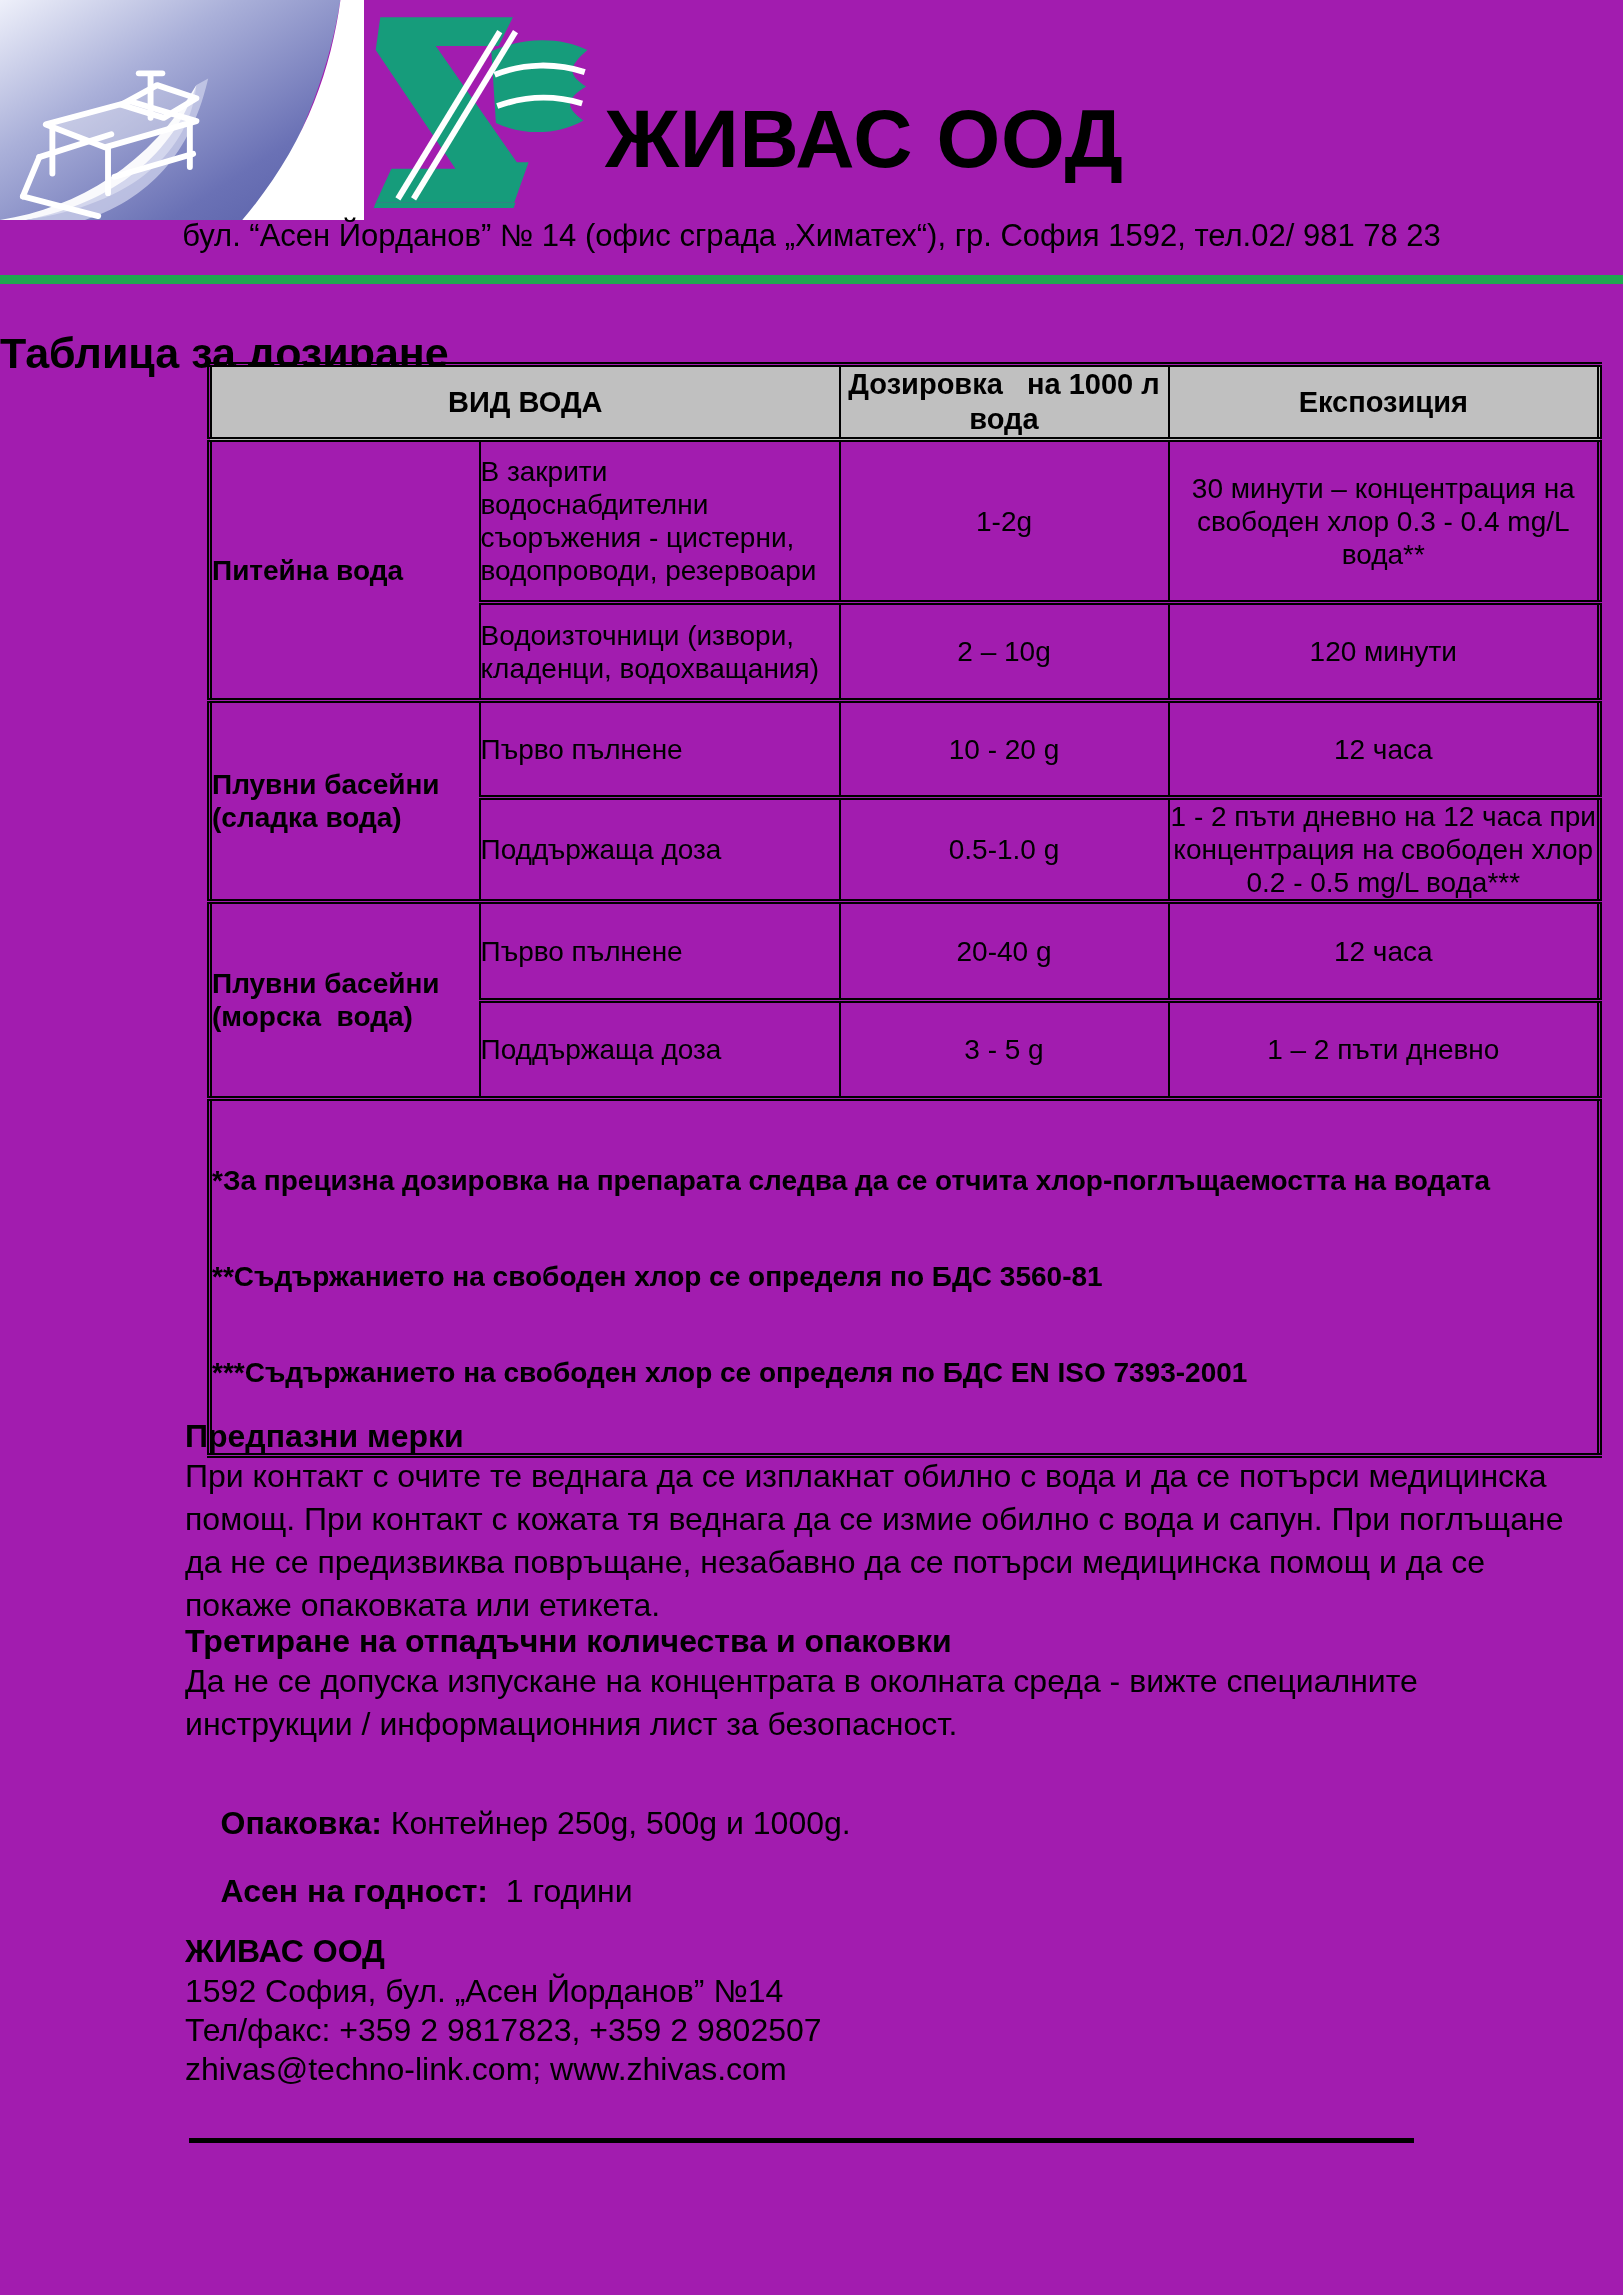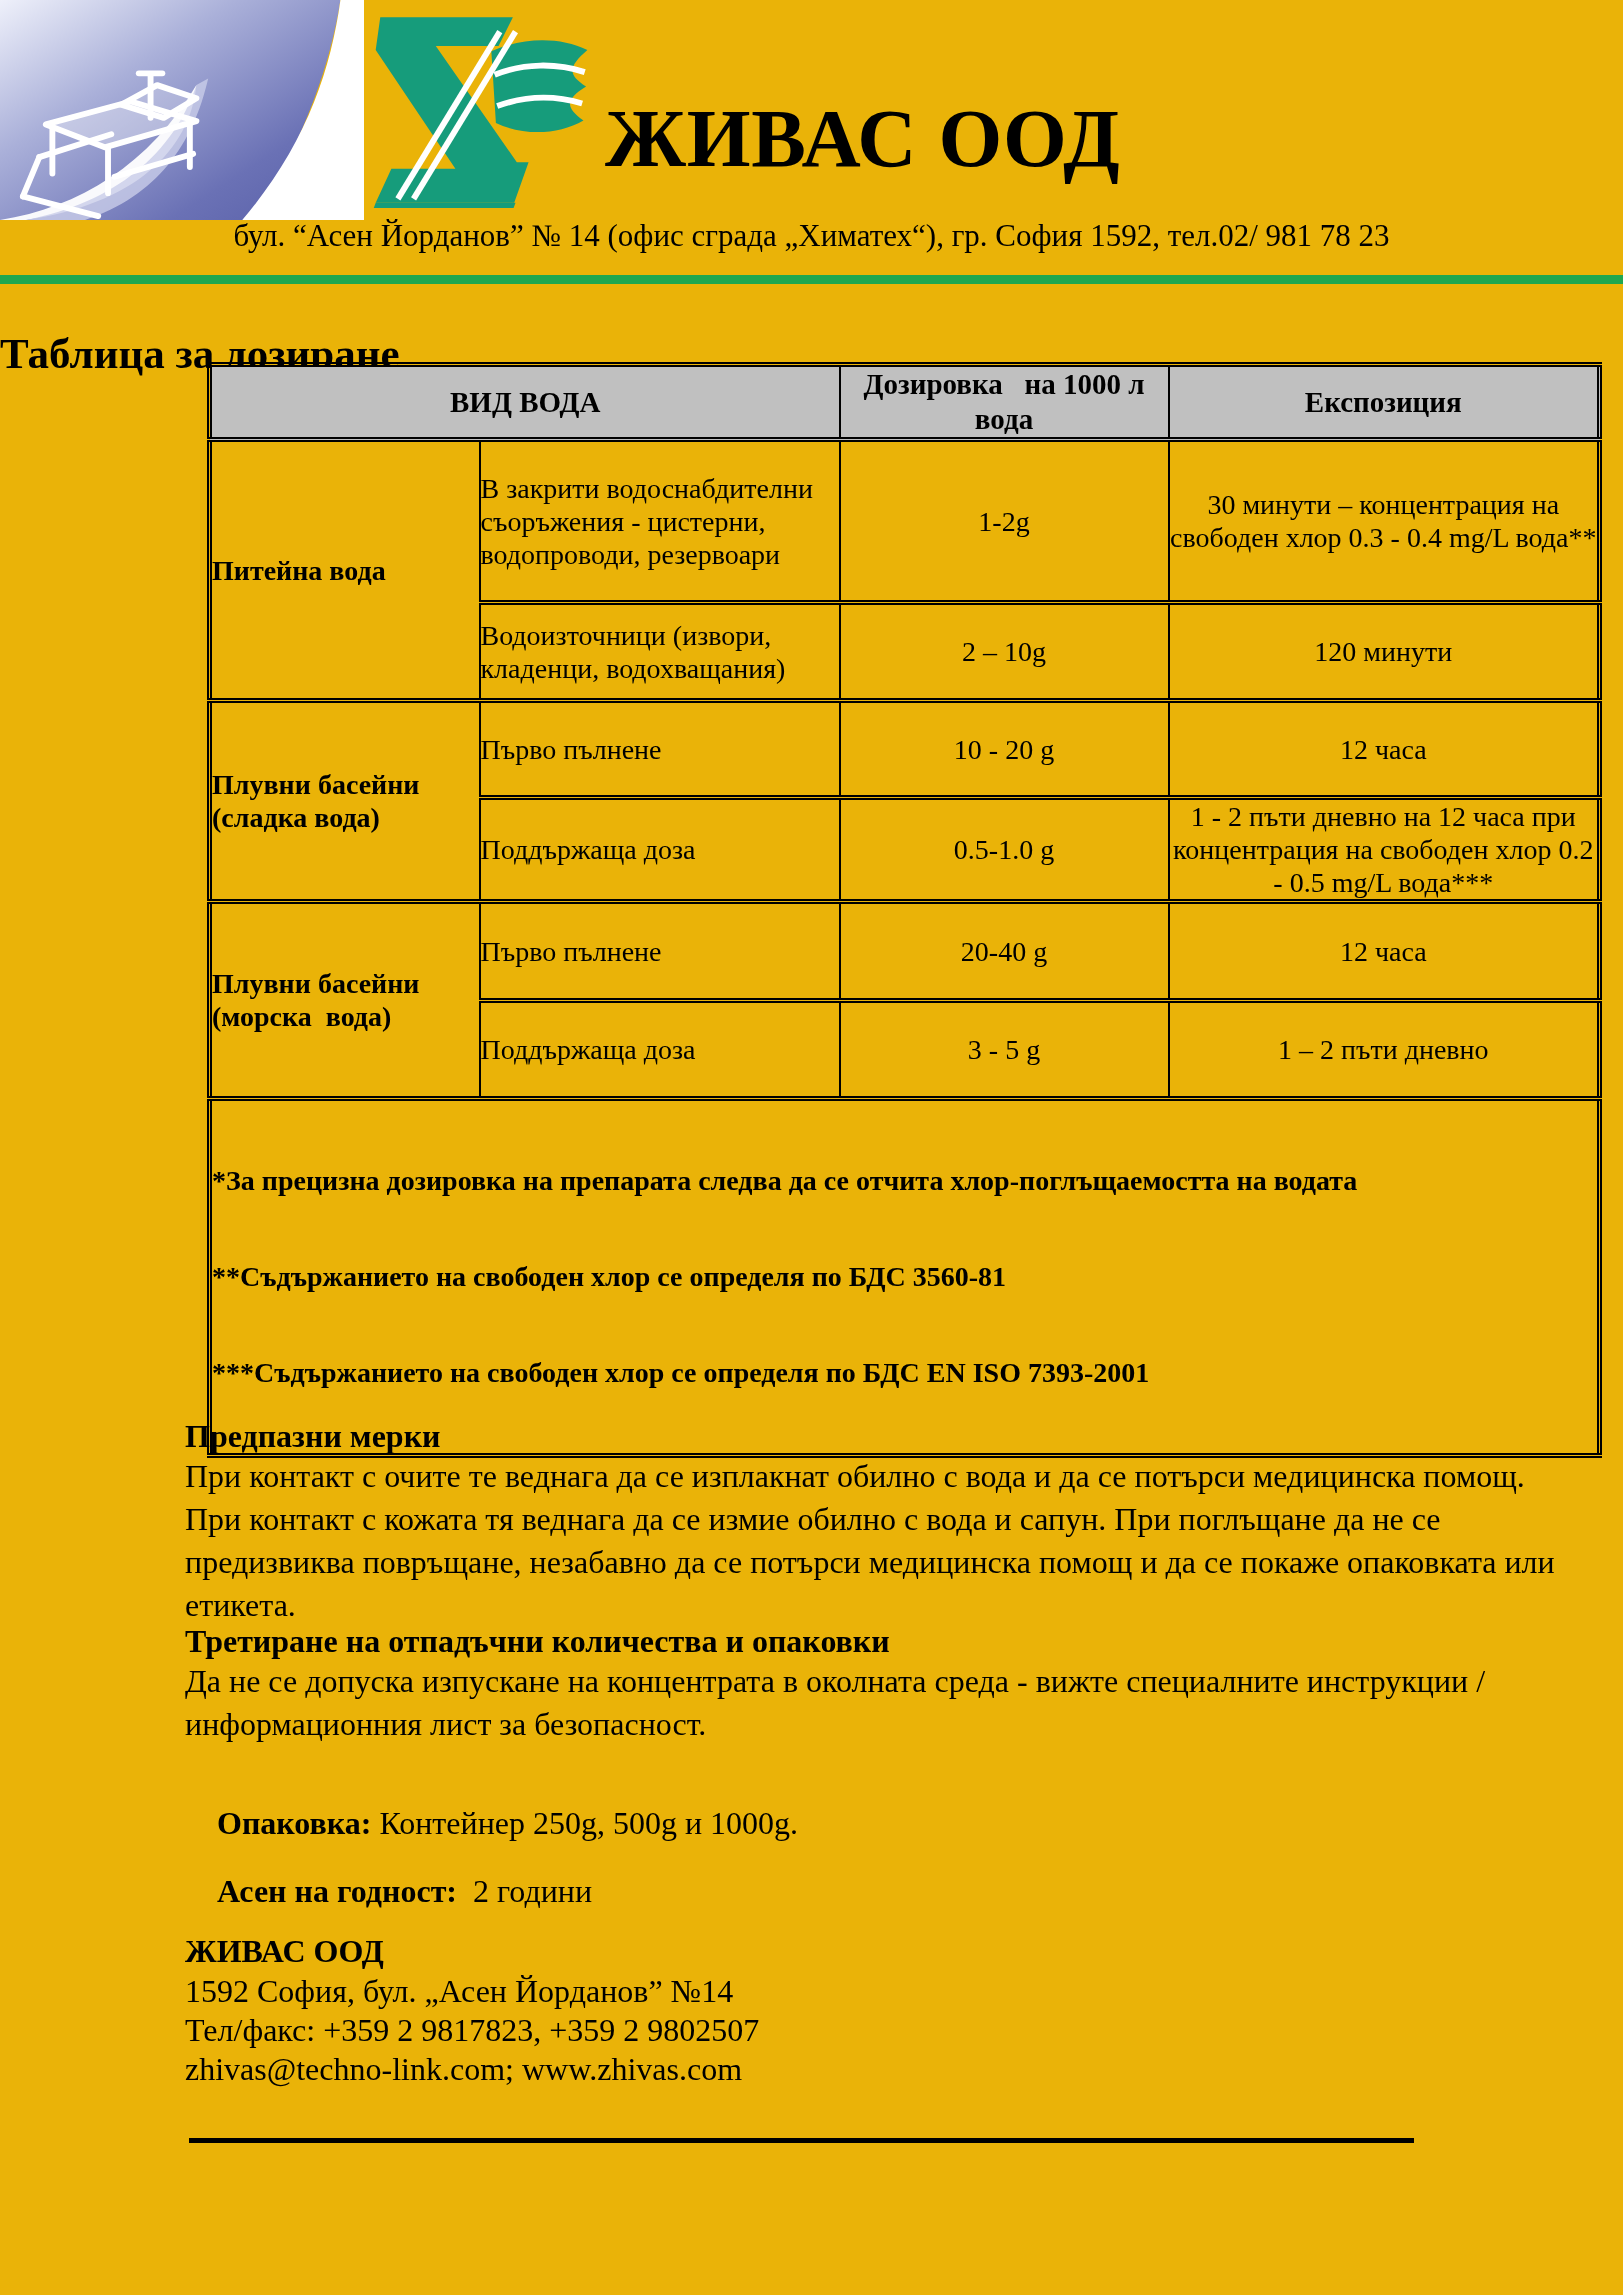--- a/index.html
+++ b/index.html
@@ -1,21 +1,21 @@
 <!DOCTYPE html>
 <html style="font-size:10.5px"><head>
 <meta charset="utf-8">
 <style>
   html,body{margin:0;padding:0;background:#ffffff;}
   .page{
     position:relative;
     width:1623px;
     height:2295px;
-    background:#eab308;
-    font-family:Liberation Serif, serif;
+    background:#a21caf;
+    font-family:Liberation Sans, sans-serif;
     color:#000;
     overflow:hidden;
   }
   
   .bed-graphic{position:absolute;left:0;top:0;width:364px;height:220px;}
   .z-logo{position:absolute;left:357px;top:11.8px;width:236px;height:196px;}
   .company-title{
     position:absolute;left:605px;top:92px;
     font-size:82px;font-weight:bold;letter-spacing:0.7px;white-space:nowrap;
   }
@@ -203,21 +203,21 @@
   <div class="section sec3">
     <h3>Третиране на отпадъчни количества и опаковки</h3>
     <p>Да не се допуска изпускане на концентрата в околната среда - вижте специалните инструкции / информационния лист за безопасност.</p>
   </div>
 
   <div class="inline-field fld1">
     <span class="lbl">Опаковка:</span><span> Контейнер 250g, 500g и 1000g.</span>
   </div>
 
   <div class="inline-field fld2">
-    <span class="lbl">Асен на годност:</span><span>  2 години</span>
+    <span class="lbl">Асен на годност:</span><span>  1 години</span>
   </div>
 
   <div class="contact">
     <p class="cname">ЖИВАС ООД</p>
     <p>1592 София, бул. „Асен Йорданов” №14</p>
     <p>Тел/факс: +359 2 9817823, +359 2 9802507</p>
     <p>zhivas@techno-link.com; www.zhivas.com</p>
   </div>
 
   <div class="footer-rule"></div>

